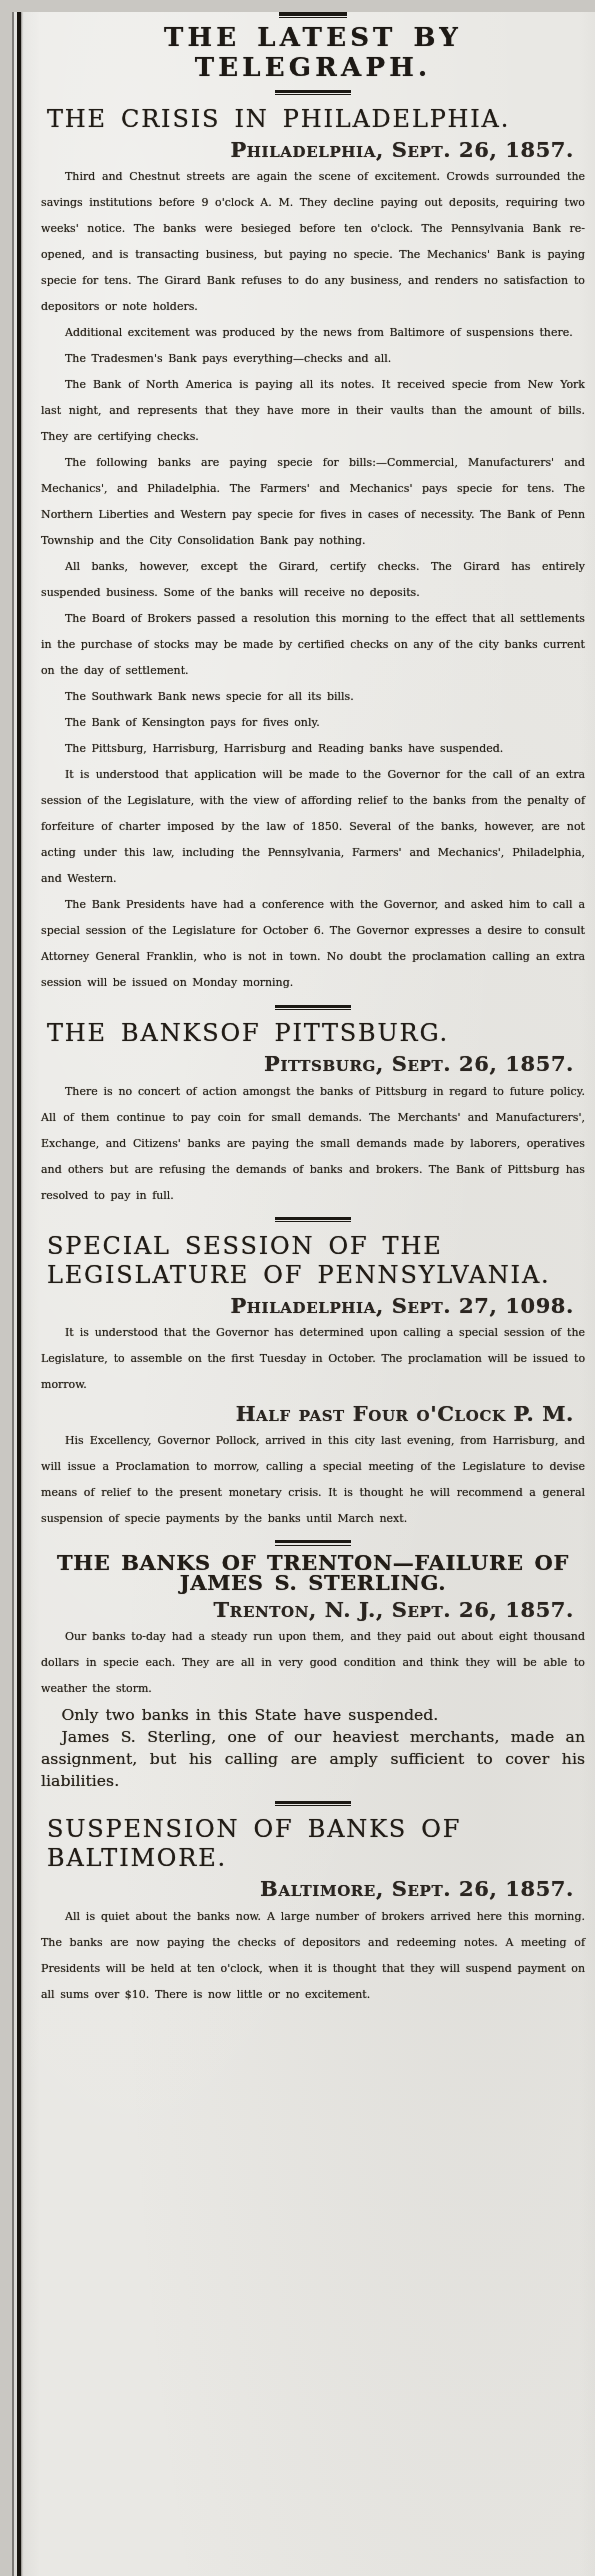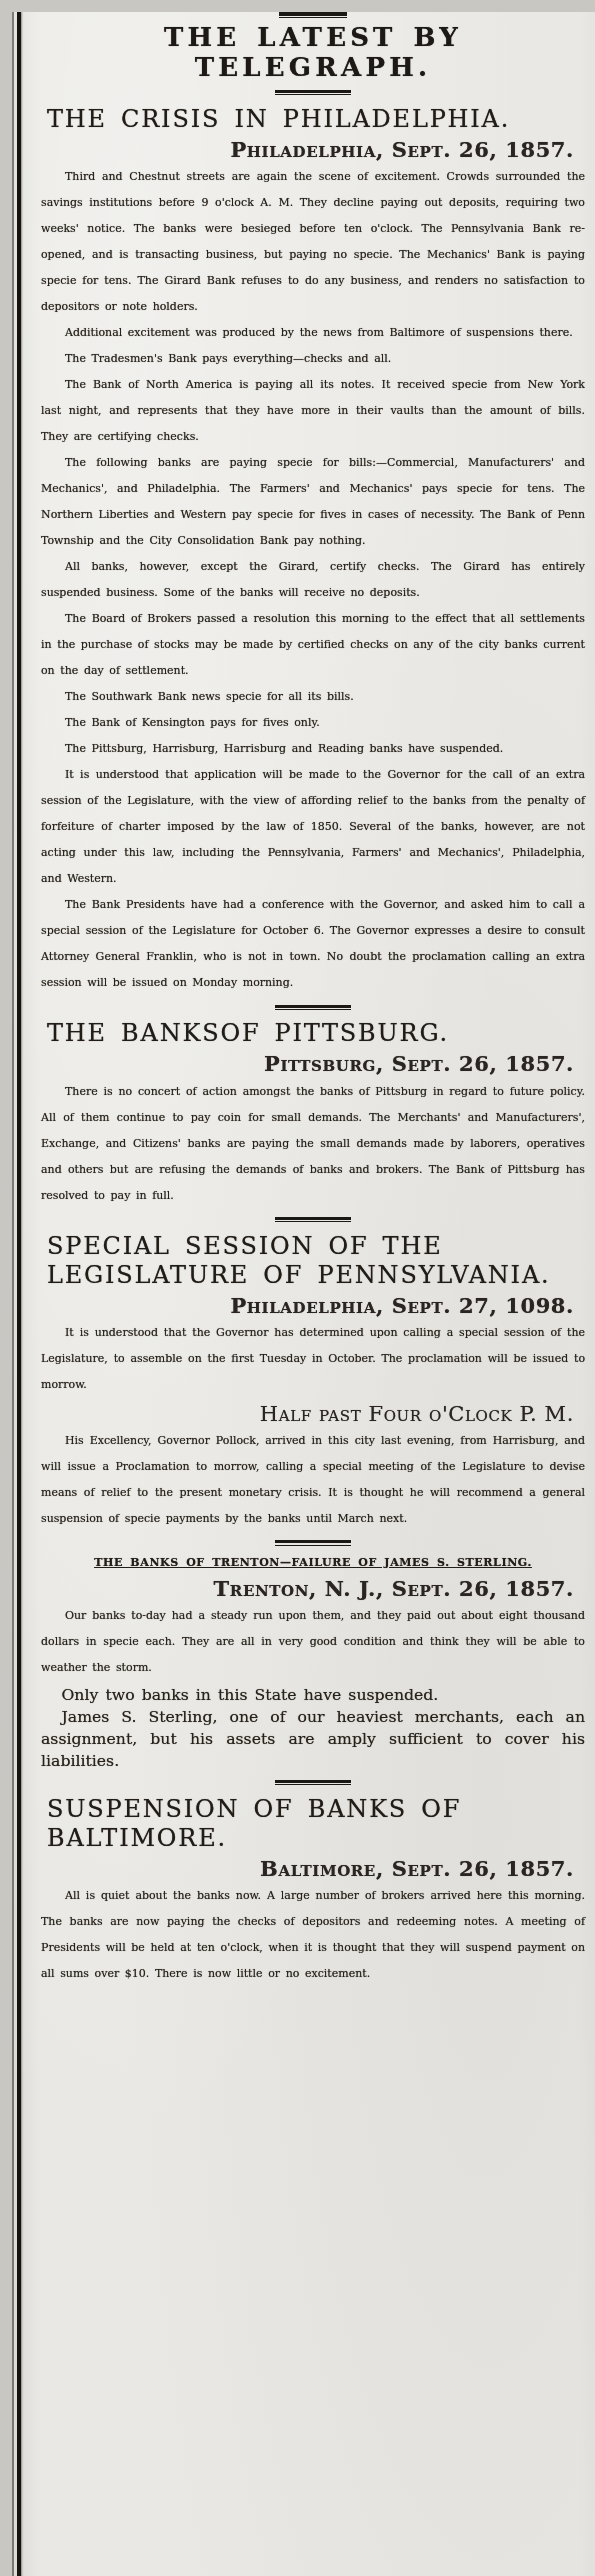--- a/index.html
+++ b/index.html
@@ -42,32 +42,32 @@
     color:#1d1915;text-shadow:0 0 0.8px rgba(25,20,14,.75);
   }
   h2.sec-head{
     margin:9.7px 6px 0 6px;text-align:left;
     font-size:24px;line-height:29px;font-weight:400;
     letter-spacing:1.8px;word-spacing:4.8px;
     color:#211c16;text-shadow:0 0 0.8px rgba(25,20,14,.7);
   }
   h3.sub-head{
     margin:4.8px 0 0 0;text-align:center;
-    font-size:11px;line-height:20.5px;font-weight:700;
+    font-size:21px;line-height:20.5px;font-weight:700;
     letter-spacing:0.6px;word-spacing:3px;
-    color:#221d17;text-shadow:0 0 0.7px rgba(25,20,14,.7);text-decoration:underline;
+    color:#221d17;text-shadow:0 0 0.7px rgba(25,20,14,.7);
   }
   .dateline{
     margin:6px 11px 3.6px 0;text-align:right;
     font-variant:small-caps;
     font-size:21px;line-height:20.5px;font-weight:700;
     letter-spacing:0.6px;
     color:#2a2520;text-shadow:0 0 0.7px rgba(30,24,18,.65);
   }
-  .dateline.plain{font-weight:400;}
+  .dateline.plain{font-weight:700;}
   .paras p.para{
     margin:0;text-indent:24px;text-align:justify;
     font-size:11px;line-height:26px;
     word-spacing:2.1px;
     color:#272219;text-shadow:0 0 0.8px rgba(32,26,18,.62);
   }
   .paras.small p.para{
     font-size:15.7px;line-height:22px;text-indent:20.5px;
   }
   section{display:block;margin:0;}
@@ -133,21 +133,21 @@
 
     <section>
       <h3 class="sub-head">THE BANKS OF TRENTON—FAILURE OF JAMES S. STERLING.</h3>
       <div class="dateline">Trenton, N. J., Sept. 26, 1857.</div>
       <div class="paras">
           <p class="para">Our banks to-day had a steady run upon them, and they paid out about eight thousand dollars in specie each.  They are all in very good condition and think they will be able to weather the storm.</p>
         </div>
       <div class="gap-s"></div>
       <div class="paras small">
           <p class="para">Only two banks in this State have suspended.</p>
-          <p class="para">James S. Sterling, one of our heaviest merchants, each an assignment, but his assets are amply sufficient to cover his liabilities.</p>
+          <p class="para">James S. Sterling, one of our heaviest merchants, made an assignment, but his calling are amply sufficient to cover his liabilities.</p>
         </div>
     </section>
 
     <div class="rule"></div>
 
     <section>
       <h2 class="sec-head">SUSPENSION OF BANKS OF BALTIMORE.</h2>
       <div class="dateline">Baltimore, Sept. 26, 1857.</div>
       <div class="paras">
           <p class="para">All is quiet about the banks now.  A large number of brokers arrived here this morning.  The banks are now paying the checks of depositors and redeeming notes.  A meeting of Presidents will be held at ten o'clock, when it is thought that they will suspend payment on all sums over $10.  There is now little or no excitement.</p>

